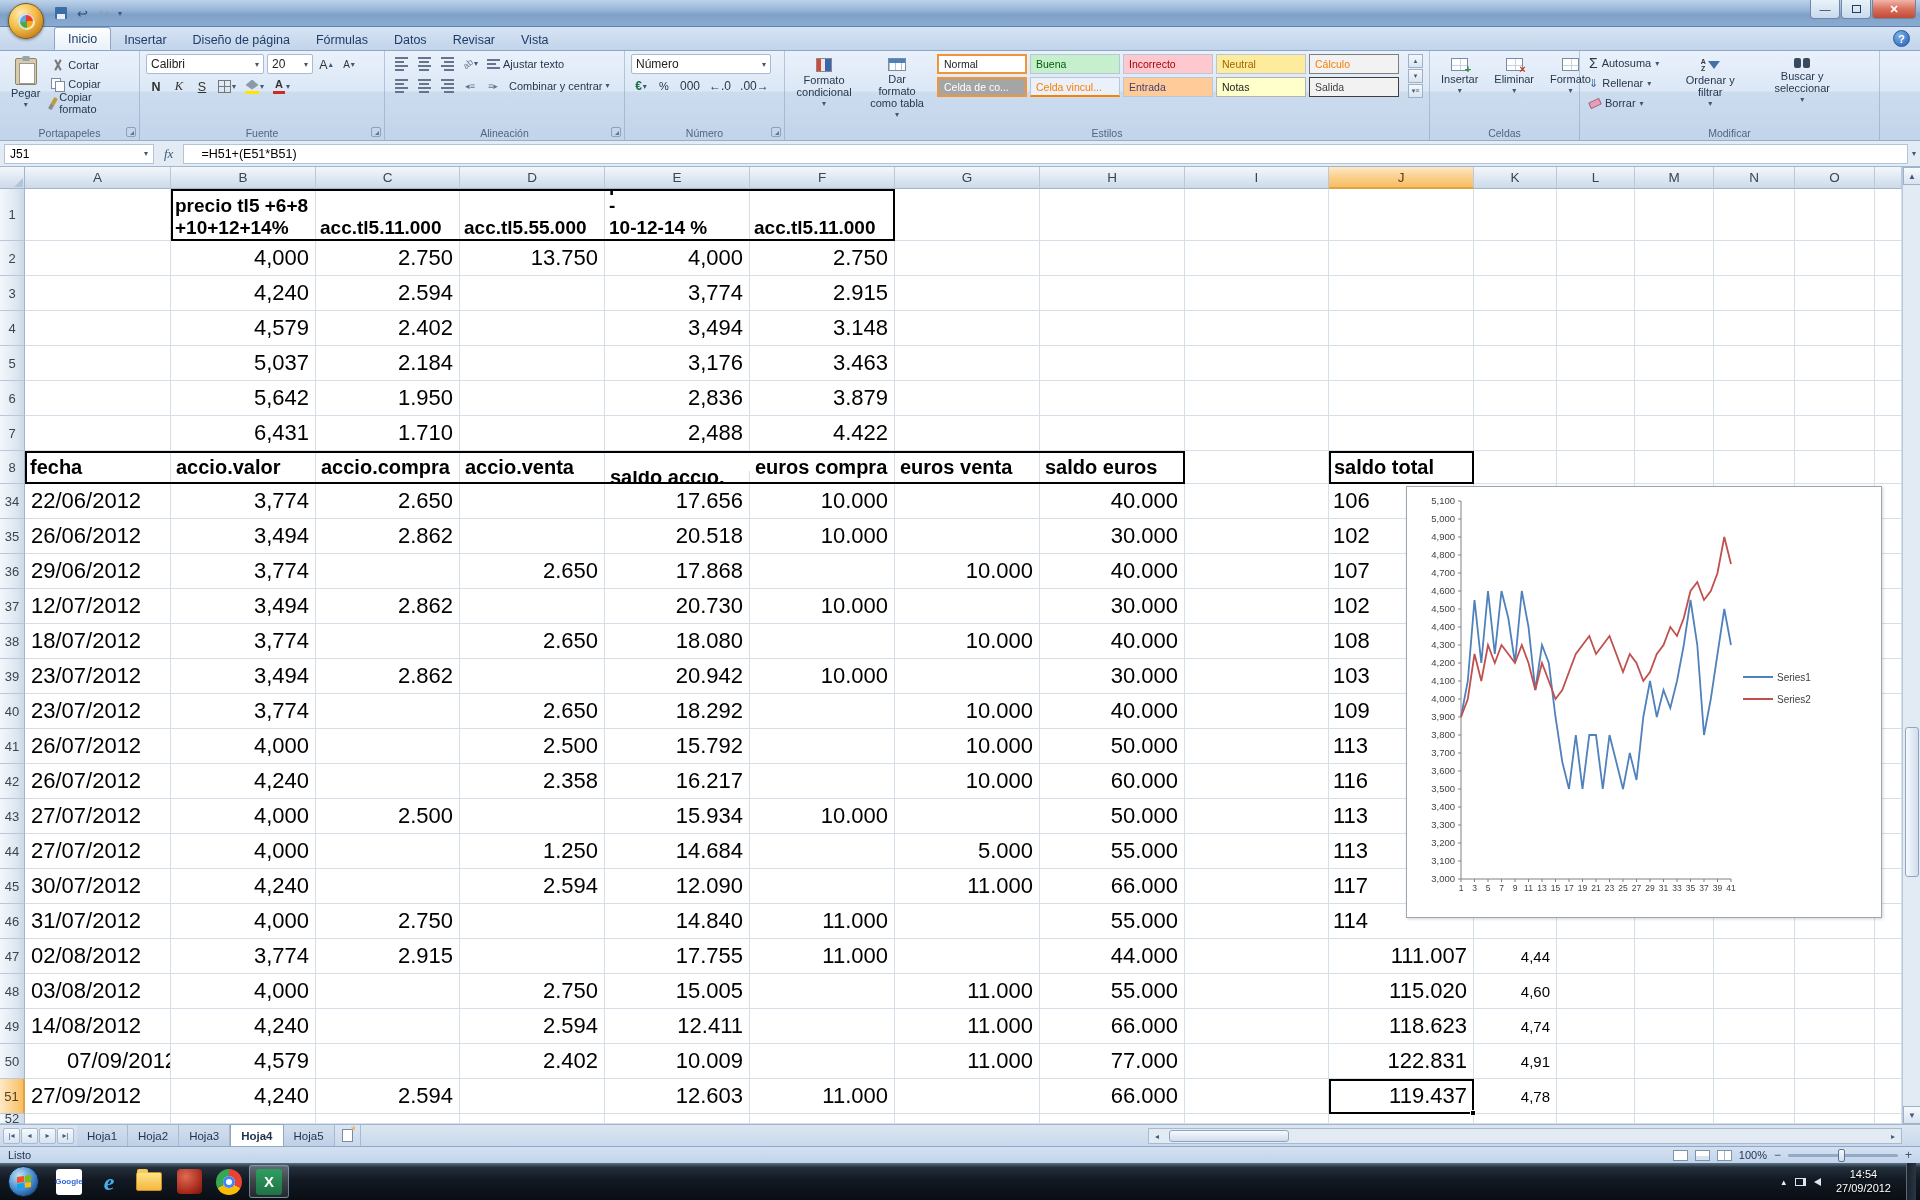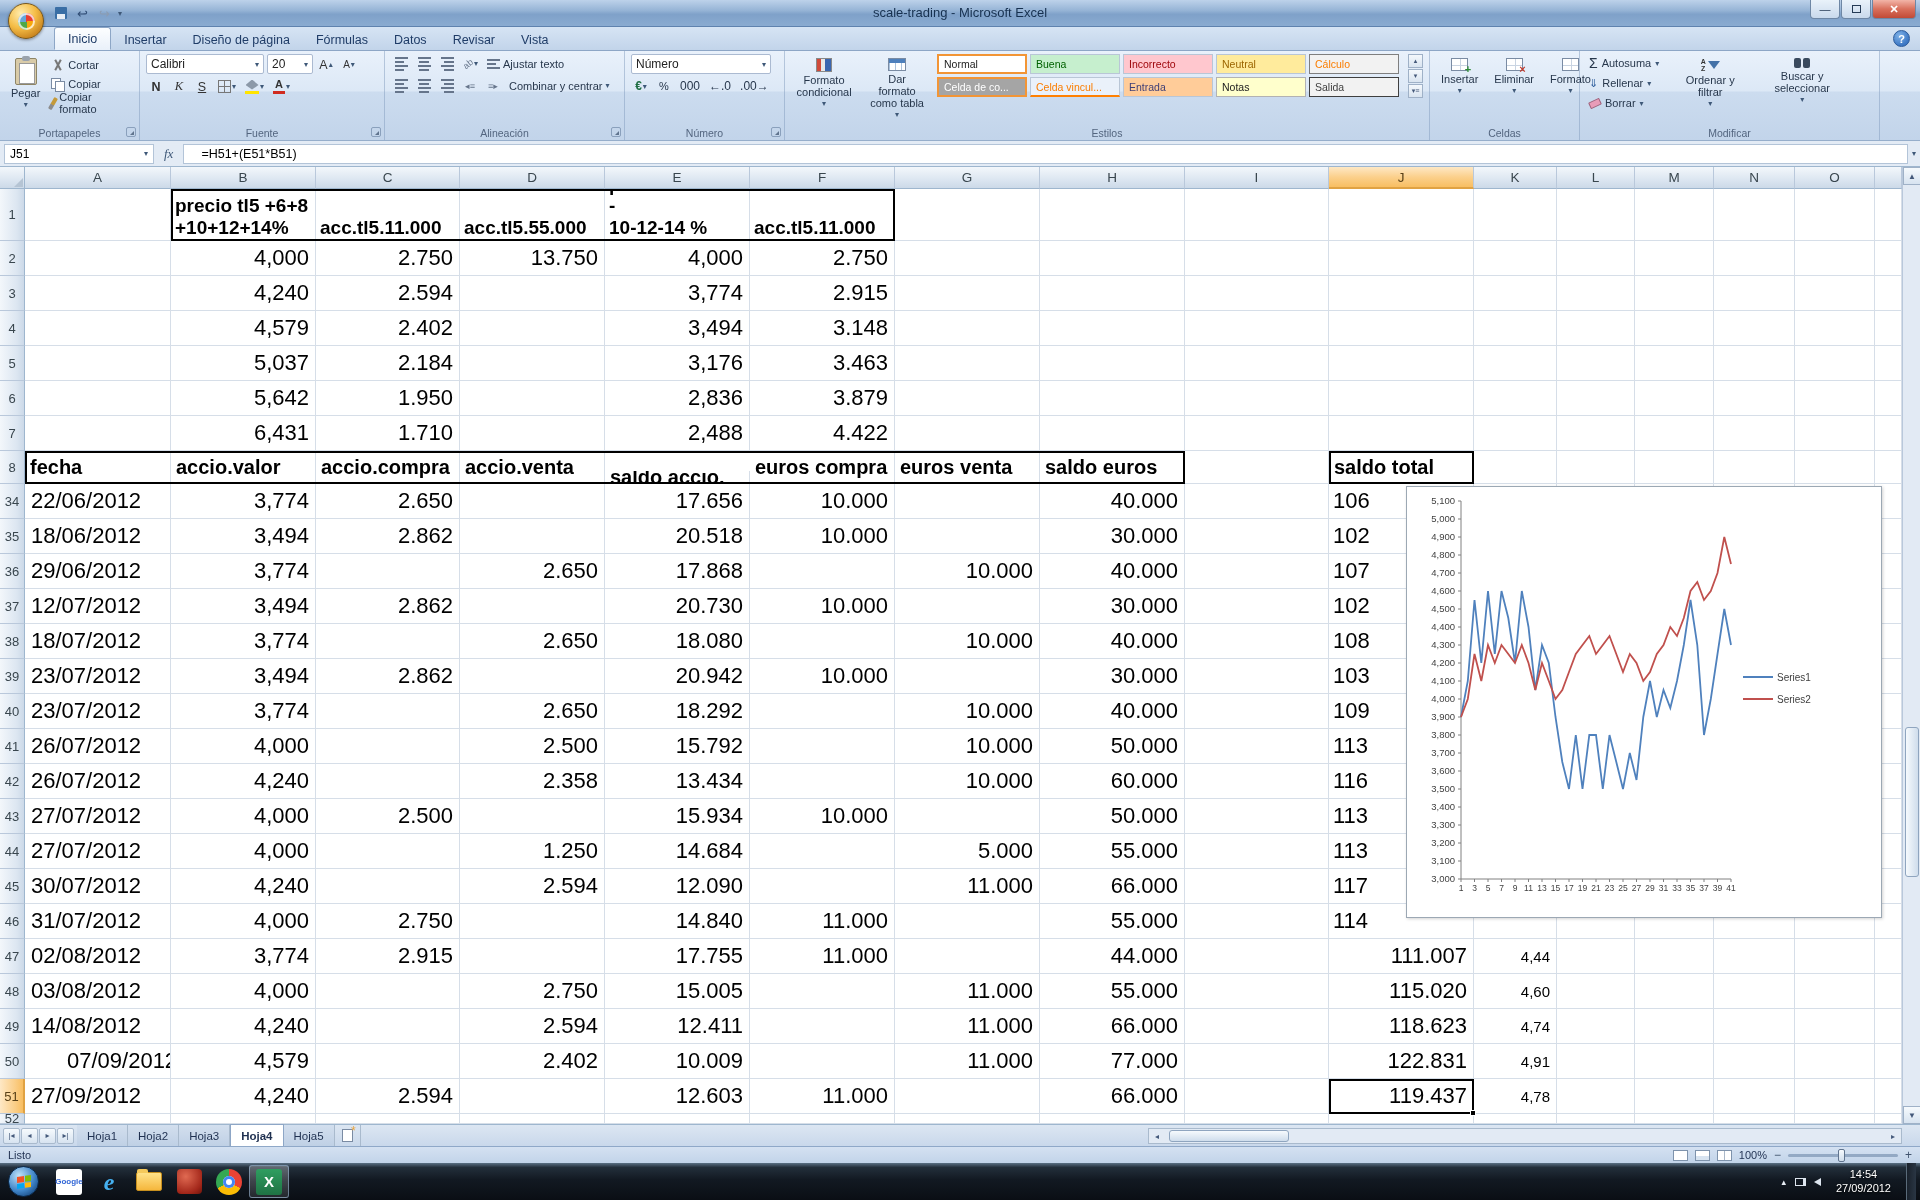--- a/index.html
+++ b/index.html
@@ -260,21 +260,20 @@
           <span class="ic-save"></span>
         </span>
       <span class="qat-ic">
           <span>↩</span>
         </span>
       <span class="qat-ic">
           <span style="color:#8C9CB2">↪</span>
         </span>
       <span class="caret">▾</span>
     </div>
-    <div class="win-title">scale-trading - Microsoft Excel</div>
     <div class="winbtns">
       <span class="wbtn">—</span>
       <span class="wbtn">
           <span class="ic-restore"></span>
         </span>
       <span class="wbtn close">✕</span>
     </div>
   </div>
 
   <div class="tabstrip" id="tabstrip">
@@ -761,21 +760,21 @@
           <div class="cell num occl" style="width: 145px;">106</div>
           <div class="cell num" style="width: 83px;"></div>
           <div class="cell num" style="width: 78px;"></div>
           <div class="cell num" style="width: 79px;"></div>
           <div class="cell num" style="width: 81px;"></div>
           <div class="cell num" style="width: 80px;"></div>
           <div class="cell num" style="width: 27px;"></div>
         </div>
         <div class="grow" style="height: 35px;">
           <div class="rowh">35</div>
-          <div class="cell date" style="width: 146px;">18/06/2012</div>
+          <div class="cell date" style="width: 146px;">26/06/2012</div>
           <div class="cell num" style="width: 145px;">3,494</div>
           <div class="cell num" style="width: 144px;">2.862</div>
           <div class="cell num" style="width: 145px;"></div>
           <div class="cell num" style="width: 145px;">20.518</div>
           <div class="cell num" style="width: 145px;">10.000</div>
           <div class="cell num" style="width: 145px;"></div>
           <div class="cell num" style="width: 145px;">30.000</div>
           <div class="cell num" style="width: 144px;"></div>
           <div class="cell num occl" style="width: 145px;">102</div>
           <div class="cell num" style="width: 83px;"></div>
@@ -898,21 +897,21 @@
           <div class="cell num" style="width: 81px;"></div>
           <div class="cell num" style="width: 80px;"></div>
           <div class="cell num" style="width: 27px;"></div>
         </div>
         <div class="grow" style="height: 35px;">
           <div class="rowh">42</div>
           <div class="cell date" style="width: 146px;">26/07/2012</div>
           <div class="cell num" style="width: 145px;">4,240</div>
           <div class="cell num" style="width: 144px;"></div>
           <div class="cell num" style="width: 145px;">2.358</div>
-          <div class="cell num" style="width: 145px;">13.434</div>
+          <div class="cell num" style="width: 145px;">16.217</div>
           <div class="cell num" style="width: 145px;"></div>
           <div class="cell num" style="width: 145px;">10.000</div>
           <div class="cell num" style="width: 145px;">60.000</div>
           <div class="cell num" style="width: 144px;"></div>
           <div class="cell num occl" style="width: 145px;">116</div>
           <div class="cell num" style="width: 83px;"></div>
           <div class="cell num" style="width: 78px;"></div>
           <div class="cell num" style="width: 79px;"></div>
           <div class="cell num" style="width: 81px;"></div>
           <div class="cell num" style="width: 80px;"></div>

